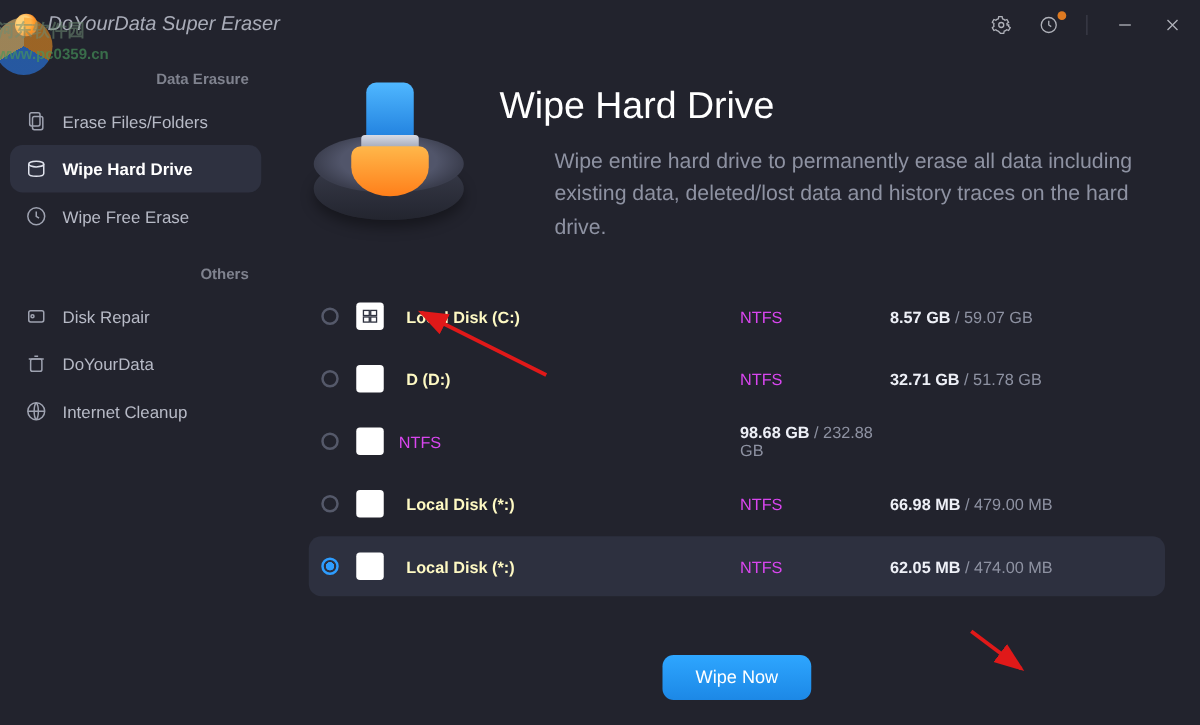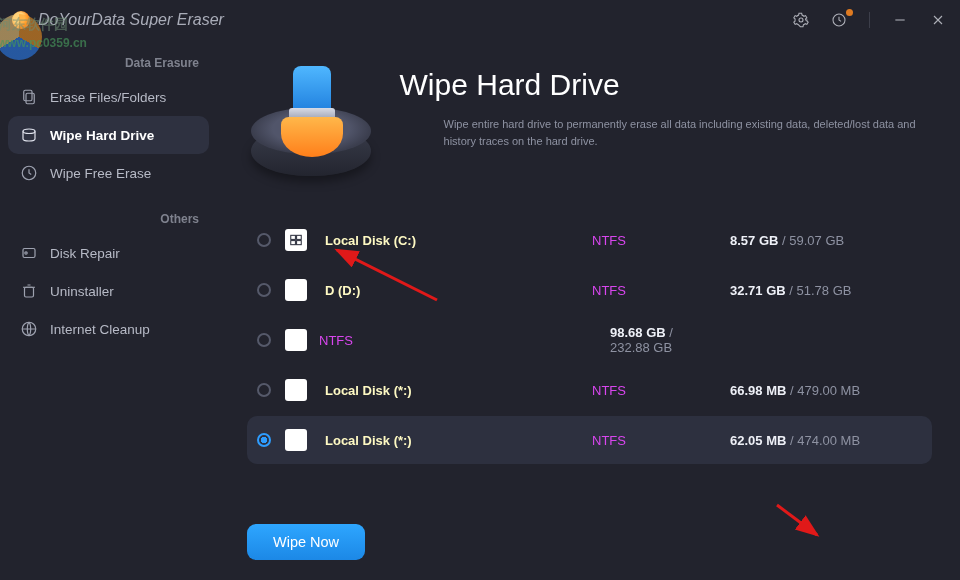--- a/index.html
+++ b/index.html
@@ -65,21 +65,21 @@
     border-radius:8px 8px 4px 4px;
   }
   .brush-band { position:absolute; left:42px; top:46px; width:46px; height:12px;
     background: linear-gradient(180deg,#d8dbe5,#9aa0b2); border-radius:3px; }
   .brush-bristle {
     position:absolute; left:34px; top:55px; width:62px; height:40px;
     background: linear-gradient(180deg,#ffb74a 0%, #ff7f1a 100%);
     border-radius: 10px 10px 40px 40px / 10px 10px 30px 30px;
   }
   .hero-text h1 { color:#ffffff; font-size:30px; font-weight:400; margin-top:6px; }
-  .hero-text p { color:#8e92a2; font-size:11px; line-height:1.55; margin-top:14px; max-width:540px;margin-left:44px; }
+  .hero-text p { color:#8e92a2; font-size:17px; line-height:1.55; margin-top:14px; max-width:540px;margin-left:44px; }
 
   
   .drives { margin-top:34px; display:flex; flex-direction:column; gap:2px; }
   .drive-row {
     display:grid; grid-template-columns: 38px 34px 1fr 120px 220px;
     align-items:center; height:48px; border-radius:10px;
     font-size:13px; color:#d6d8e1; cursor:pointer;
   }
   .drive-row.selected { background:#2d303f; }
   .radio {
@@ -87,25 +87,25 @@
     border:2px solid #55596a; margin-left:10px;
   }
   .drive-row.selected .radio { border-color:#2e9dff; background:radial-gradient(circle,#2e9dff 0 45%, transparent 50%); }
   .disk-ico {
     width:22px; height:22px; border-radius:3px; background:#ffffff;
     display:inline-flex; align-items:center; justify-content:center;
   }
   .disk-ico svg { width:14px; height:14px; stroke:#2f3240; fill:none; stroke-width:1.8; }
   .dname { font-weight:600; color:#fef9c3; padding-left:6px; }
   .fs { color:#d946ef; }
-  .size { color:#8e92a2;margin-left:18px; }
+  .size { color:#8e92a2; }
   .size b { color:#eef0f7; font-weight:700; }
 
   
-  .footer { margin-top:auto; display:flex; justify-content:flex-start; }
+  .footer { margin-top:auto; display:flex; justify-content:center; }
   .wipe-btn {
     background: linear-gradient(180deg,#2ea6ff,#1c88e6);
     color:#ffffff; font-size:14.5px; font-weight:500;
     border:none; border-radius:9px; padding:10px 26px; cursor:pointer;
   }
 
   
   .wm {
     position:absolute; top:-34px; left:-10px; pointer-events:none;
     color:rgba(110,140,115,.55); font-size:14px; font-weight:600;
@@ -212,21 +212,21 @@
       <span>Disk Repair</span>
     </div>
 
     <div class="nav-item">
       <span class="nav-ico">
         <svg viewBox="0 0 24 24">
             <rect x="6" y="7" width="12" height="13" rx="2"></rect>
             <path d="M4 7h16M10 4h4"></path>
           </svg>
       </span>
-      <span>Uninstaller</span>
+      <span>DoYourData</span>
     </div>
 
     <div class="nav-item">
       <span class="nav-ico">
         <svg viewBox="0 0 24 24">
             <circle cx="12" cy="12" r="9"></circle>
             <path d="M3 12h18M12 3c3 3 3 15 0 18M12 3c-3 3-3 15 0 18"></path>
           </svg>
       </span>
       <span>Internet Cleanup</span>

